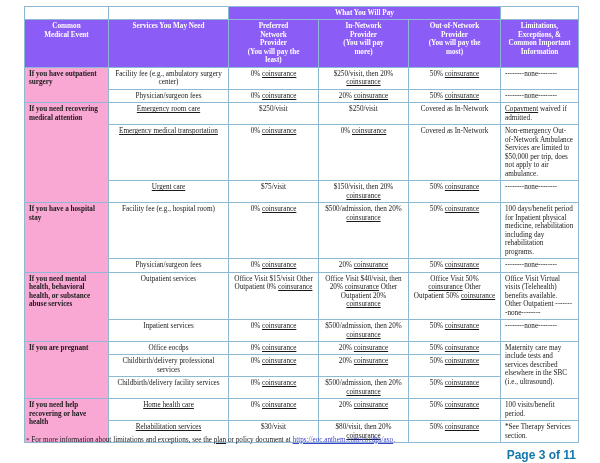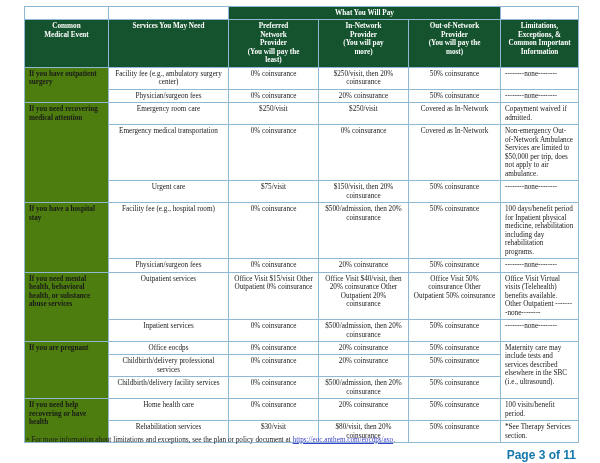--- a/index.html
+++ b/index.html
@@ -30,21 +30,21 @@
   }
   table.sbc td, table.sbc th {
     border: 1px solid #8fb8d4;
     vertical-align: top;
     padding: 2px 4px 2px 4px;
     font-size: 7.2px;
     line-height: 1.18;
   }
   
   thead th {
-    background: #14532d;
+    background: #8b5cf6;
     color: #ffffff;
     text-align: center;
     font-weight: bold;
     border: 1px solid #1478ad;
     vertical-align: middle;
     padding: 3px 3px;
   }
   th.wywp {
     font-size: 7.4px;
     padding: 2px 0 2px 0;
@@ -61,21 +61,21 @@
   
   col.c0 { width: 84px; }
   col.c1 { width: 120px; }
   col.c2 { width: 90px; }
   col.c3 { width: 90px; }
   col.c4 { width: 92px; }
   col.c5 { width: 78px; }
 
   
   td.event {
-    background: #4d7c0f;
+    background: #f9a8d4;
     font-weight: bold;
     font-size: 7.4px;
     vertical-align: middle;
     line-height: 1.35;
     padding-left: 5px;
   }
   td.service {
     text-align: center;
     vertical-align: middle;
     font-size: 7.4px;
@@ -88,20 +88,21 @@
   td.limit {
     text-align: left;
     vertical-align: middle;
     font-size: 7.2px;
   }
   td.limit.ctr { text-align: left; }
   tr.groupstart > td {
     border-top: 1.6px solid #1478ad;
   }
   u, .u {
+    text-decoration: underline;
   }
 
   
   .footnote {
     position: absolute;
     left: 26px;
     top: 436px;
     font-size: 7.2px;
     font-family: "Liberation Serif", serif;
     color: #1a1a1a;

